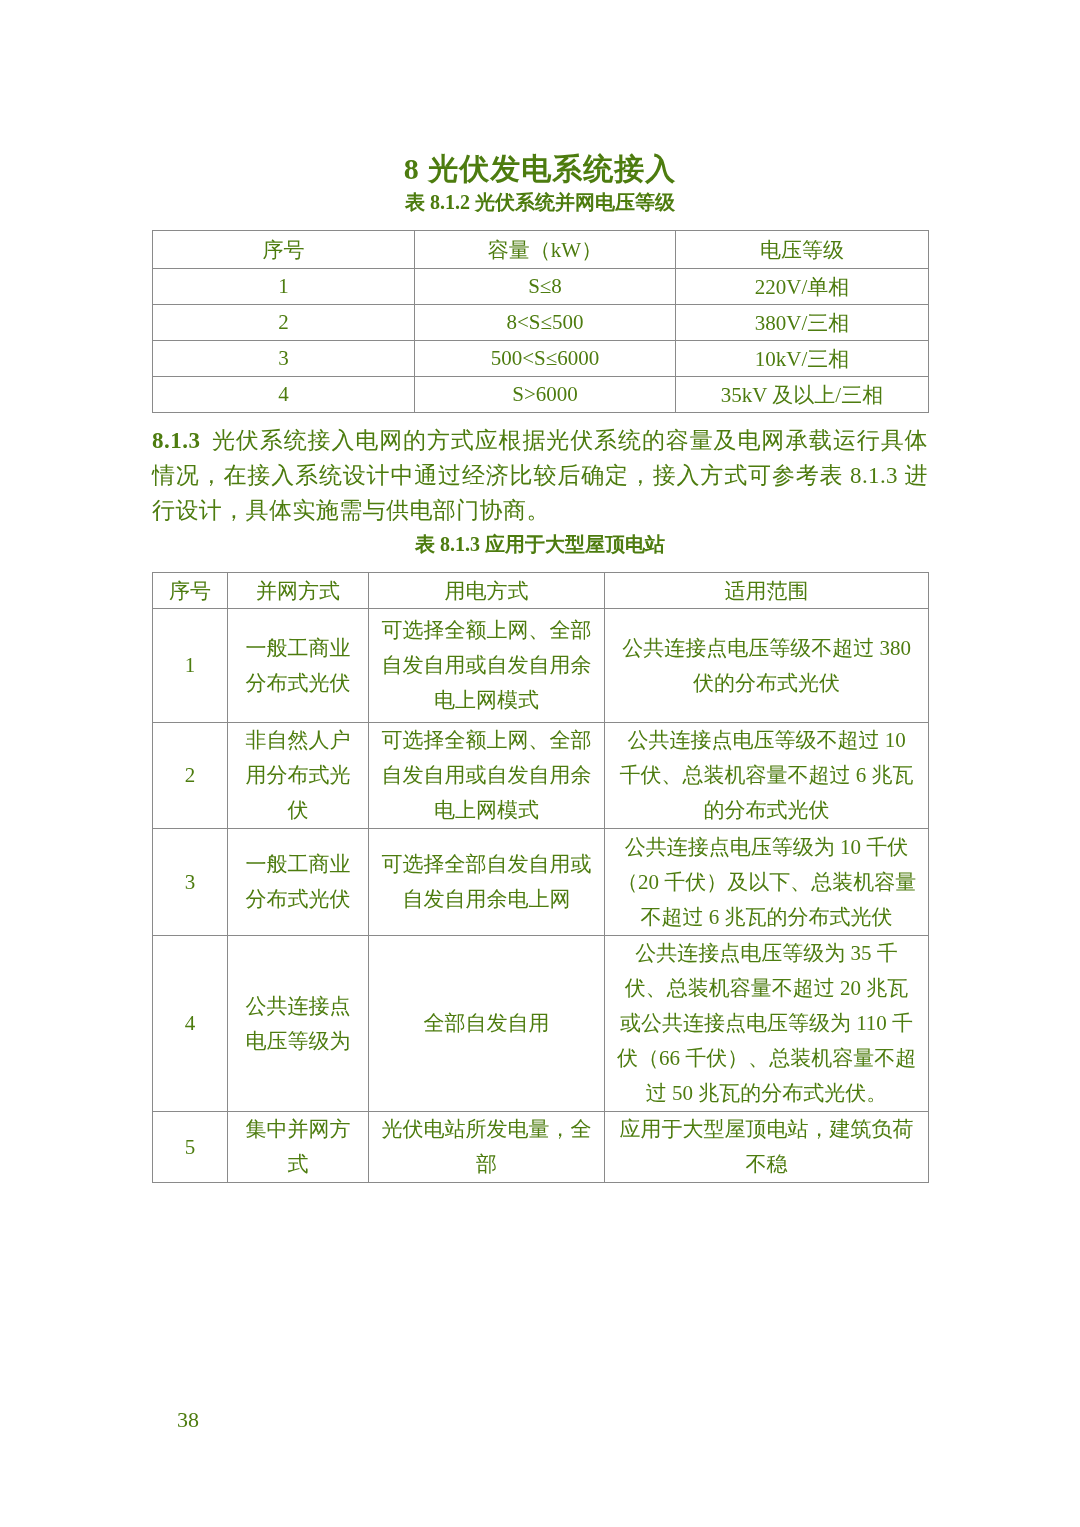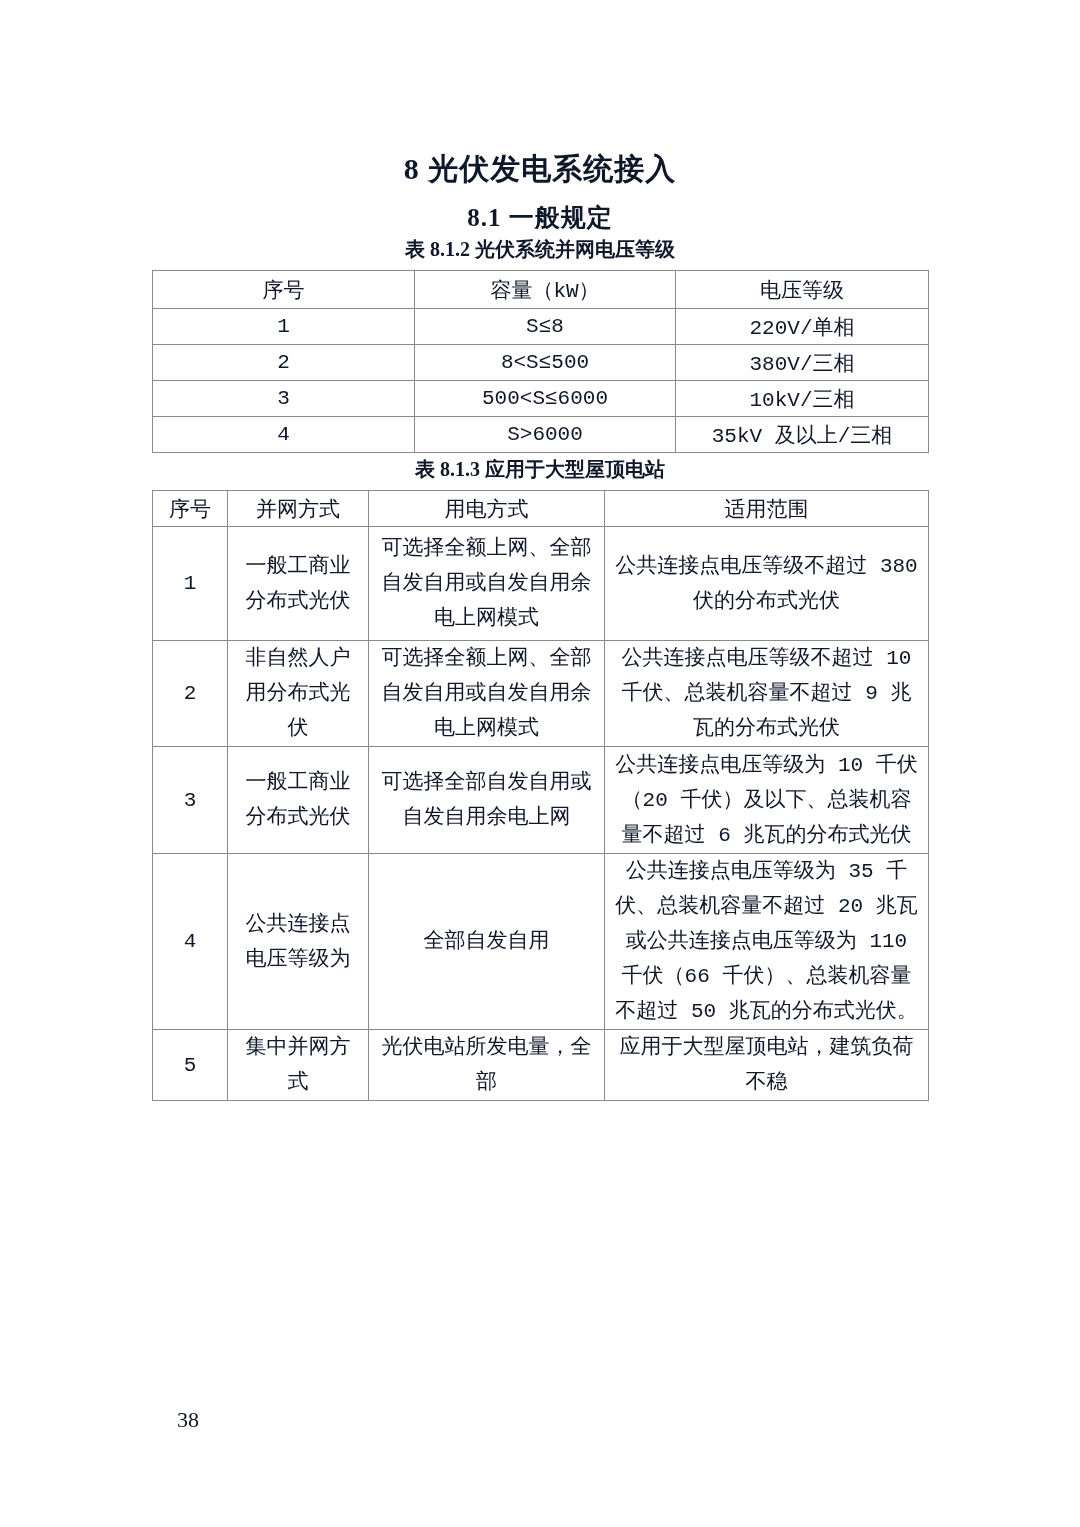--- a/index.html
+++ b/index.html
@@ -4,21 +4,21 @@
 <style>
   html, body { margin: 0; padding: 0; background: #ffffff; }
   .page {
     position: relative;
     width: 1080px;
     height: 1527px;
     background: #ffffff;
     box-sizing: border-box;
     padding: 152px 152px 0 152px;
     font-family: "Liberation Serif", "DejaVu Serif", serif;
-    color: #0f172a;
+    color: #4d7c0f;
     overflow: hidden;
   }
   .doc-title {
     text-align: center;
     font-size: 30px;
     font-weight: bold;
     line-height: 34px;
     margin: 0;
     letter-spacing: 1px;
   }
@@ -47,22 +47,21 @@
     text-align: center;
     font-size: 20px;
     font-weight: bold;
     line-height: 28px;
     margin: 2px 0 0 0;
   }
   table {
     border-collapse: collapse;
     width: 776px;
     table-layout: fixed;
-    margin-top: 7px;
-    font-family: Liberation Mono, monospace;
+    margin-top: 14px;
   }
   td, th {
     border: 1px solid #8a8a8a;
     font-weight: normal;
     text-align: center;
     vertical-align: middle;
     font-size: 21px;
     padding: 0 10px;
     box-sizing: border-box;
   }
@@ -90,21 +89,20 @@
     line-height: 28px;
   }
 </style>
 </head>
 <body>
 
 <div class="page">
 
   <h1 class="doc-title">8 光伏发电系统接入</h1>
 
-  <h2 class="section-heading">8.1 一般规定</h2>
 
 
 
   <p class="table-caption">表 8.1.2 光伏系统并网电压等级</p>
 
   <table class="t1">
     <colgroup>
         <col class="c0">
         <col class="c1">
         <col class="c2">
@@ -131,20 +129,21 @@
         <td>10kV/三相</td>
       </tr>
       <tr>
         <td>4</td>
         <td>S&gt;6000</td>
         <td>35kV 及以上/三相</td>
       </tr>
     </tbody>
   </table>
 
+  <p class="para"><b class="clause-num">8.1.3</b><span>光伏系统接入电网的方式应根据光伏系统的容量及电网承载运行具体情况，在接入系统设计中通过经济比较后确定，接入方式可参考表 8.1.3 进行设计，具体实施需与供电部门协商。</span></p>
 
   <p class="table-caption">表 8.1.3 应用于大型屋顶电站</p>
 
   <table class="t2">
     <colgroup>
         <col class="c0">
         <col class="c1">
         <col class="c2">
         <col class="c3">
       </colgroup>
@@ -158,21 +157,21 @@
       <tr class="r0">
         <td>1</td>
         <td>一般工商业分布式光伏</td>
         <td>可选择全额上网、全部自发自用或自发自用余电上网模式</td>
         <td>公共连接点电压等级不超过 380 伏的分布式光伏</td>
       </tr>
       <tr class="r1">
         <td>2</td>
         <td>非自然人户用分布式光伏</td>
         <td>可选择全额上网、全部自发自用或自发自用余电上网模式</td>
-        <td>公共连接点电压等级不超过 10 千伏、总装机容量不超过 9 兆瓦的分布式光伏</td>
+        <td>公共连接点电压等级不超过 10 千伏、总装机容量不超过 6 兆瓦的分布式光伏</td>
       </tr>
       <tr class="r2">
         <td>3</td>
         <td>一般工商业分布式光伏</td>
         <td>可选择全部自发自用或自发自用余电上网</td>
         <td>公共连接点电压等级为 10 千伏（20 千伏）及以下、总装机容量不超过 6 兆瓦的分布式光伏</td>
       </tr>
       <tr class="r3">
         <td>4</td>
         <td>公共连接点电压等级为</td>

